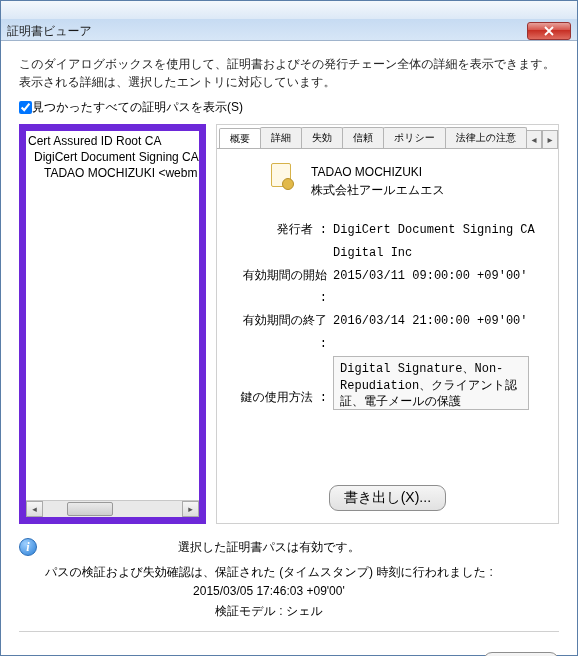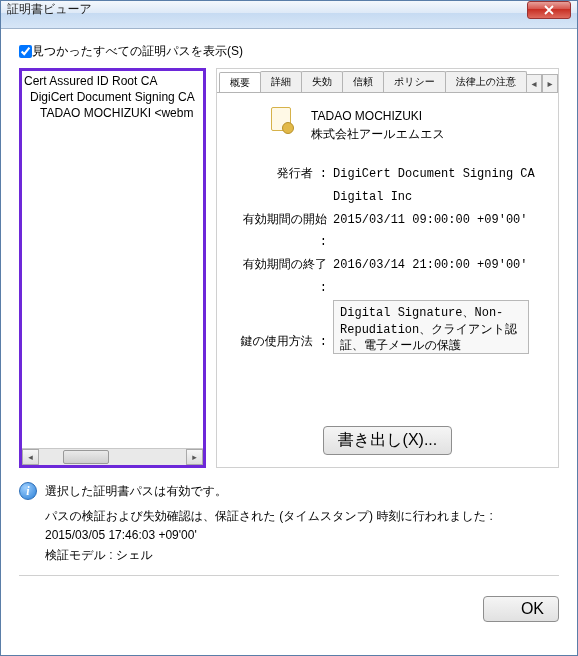--- a/index.html
+++ b/index.html
@@ -11,25 +11,25 @@
   }
   .window {
     width: 578px;
     height: 656px;
     background: #fff;
     border: 1px solid #5a7ea8;
     position: relative;
     box-shadow: 0 0 8px rgba(0,0,0,0.3);
   }
   .titlebar {
-    height: 28px;
+    height: 40px;
     background: linear-gradient(to bottom, #f4f8fc 0%, #dde9f7 45%, #c6dbf2 46%, #d7e6f7 100%);
     border-bottom: 1px solid #a0b4cc;
     display: flex;
-    align-items: flex-start;
+    align-items: flex-end;
     padding: 0 6px;
   }
   .titlebar .title { flex: 1; color: #1a1a1a; font-size: 12px; }
   .close-btn {
     width: 44px; height: 18px;
     background: linear-gradient(to bottom, #e6a09a 0%, #d6534a 45%, #c72f24 46%, #df6a5e 100%);
     border: 1px solid #933; border-radius: 3px;
     display: flex; align-items: center; justify-content: center;
     color: #fff; font-weight: bold;
   }
@@ -38,21 +38,21 @@
     padding: 14px 18px 10px 18px;
   }
   .desc { color: #222; line-height: 1.5; margin-bottom: 8px; }
   .cb-row { display: flex; align-items: center; gap: 0; margin-bottom: 8px; }
   .cb-row input { margin: 0; }
   .split {
     display: flex; gap: 10px;
   }
   .tree-pane {
     width: 188px; height: 400px;
-    border: 3px solid #6d28d9;
+    border: 7px solid #6d28d9;
     background: #fff;
     position: relative;
     overflow: hidden;
   }
   .tree-content { padding: 2px 0; font-size: 12px; white-space: nowrap; }
   .tree-item { padding: 1px 4px; }
   .tree-item.lvl0 { padding-left: 2px; }
   .tree-item.lvl1 { padding-left: 8px; }
   .tree-item.lvl2 { padding-left: 18px; }
   .tree-hscroll {
@@ -101,50 +101,51 @@
     height: 54px;
     line-height: 1.4;
   }
   .export-row { position:absolute; bottom:12px; left:0; right:0; text-align:center; }
   .btn {
     display:inline-block;
     min-width: 76px;
     padding: 3px 14px;
     background: linear-gradient(#f5f5f5, #e1e1e1);
     border: 1px solid #8e8e8e;
-    border-radius: 4px;
-    font-size: 16px;
+    border-radius: 9px;
+    font-size: 14px;
     text-align:right;
   }
   .status-row { display:flex; align-items:flex-start; gap:8px; margin-top:14px; }
   .info-icon {
     width:18px;height:18px; border-radius:50%;
     background: radial-gradient(circle at 35% 30%, #9fd0ff, #2a7fd6);
     color:#fff; font-weight:bold; font-style:italic; font-family:Georgia,serif;
     display:flex;align-items:center;justify-content:center; font-size:12px;
     border:1px solid #2a6db8;
   }
-  .status-text { line-height:1.6; }
+  .status-text { line-height:1.6;text-align:center; }
   .hr { border:0; border-top:1px solid #d0d0d0; margin: 10px 0; }
   .footer { text-align:right; padding: 0 18px 14px 0; }
 </style>
 </head>
 <body>
 
 <div class="window">
   <div class="titlebar">
     <span class="title">証明書ビューア</span>
     <div class="close-btn">
       <svg viewBox="0 0 10 10">
           <path d="M1 1 L9 9 M9 1 L1 9" stroke="#fff" stroke-width="1.8"></path>
         </svg>
     </div>
   </div>
 
   <div class="body">
+    <div class="desc">このダイアログボックスを使用して、証明書およびその発行チェーン全体の詳細を表示できます。表示される詳細は、選択したエントリに対応しています。</div>
 
     <label class="cb-row">
       <input type="checkbox" checked="" style="">
       <span>見つかったすべての証明パスを表示(S)</span>
     </label>
 
     <div class="split">
       <div class="tree-pane">
         <div class="tree-content">
           <div class="tree-item lvl0">Cert Assured ID Root CA</div>

